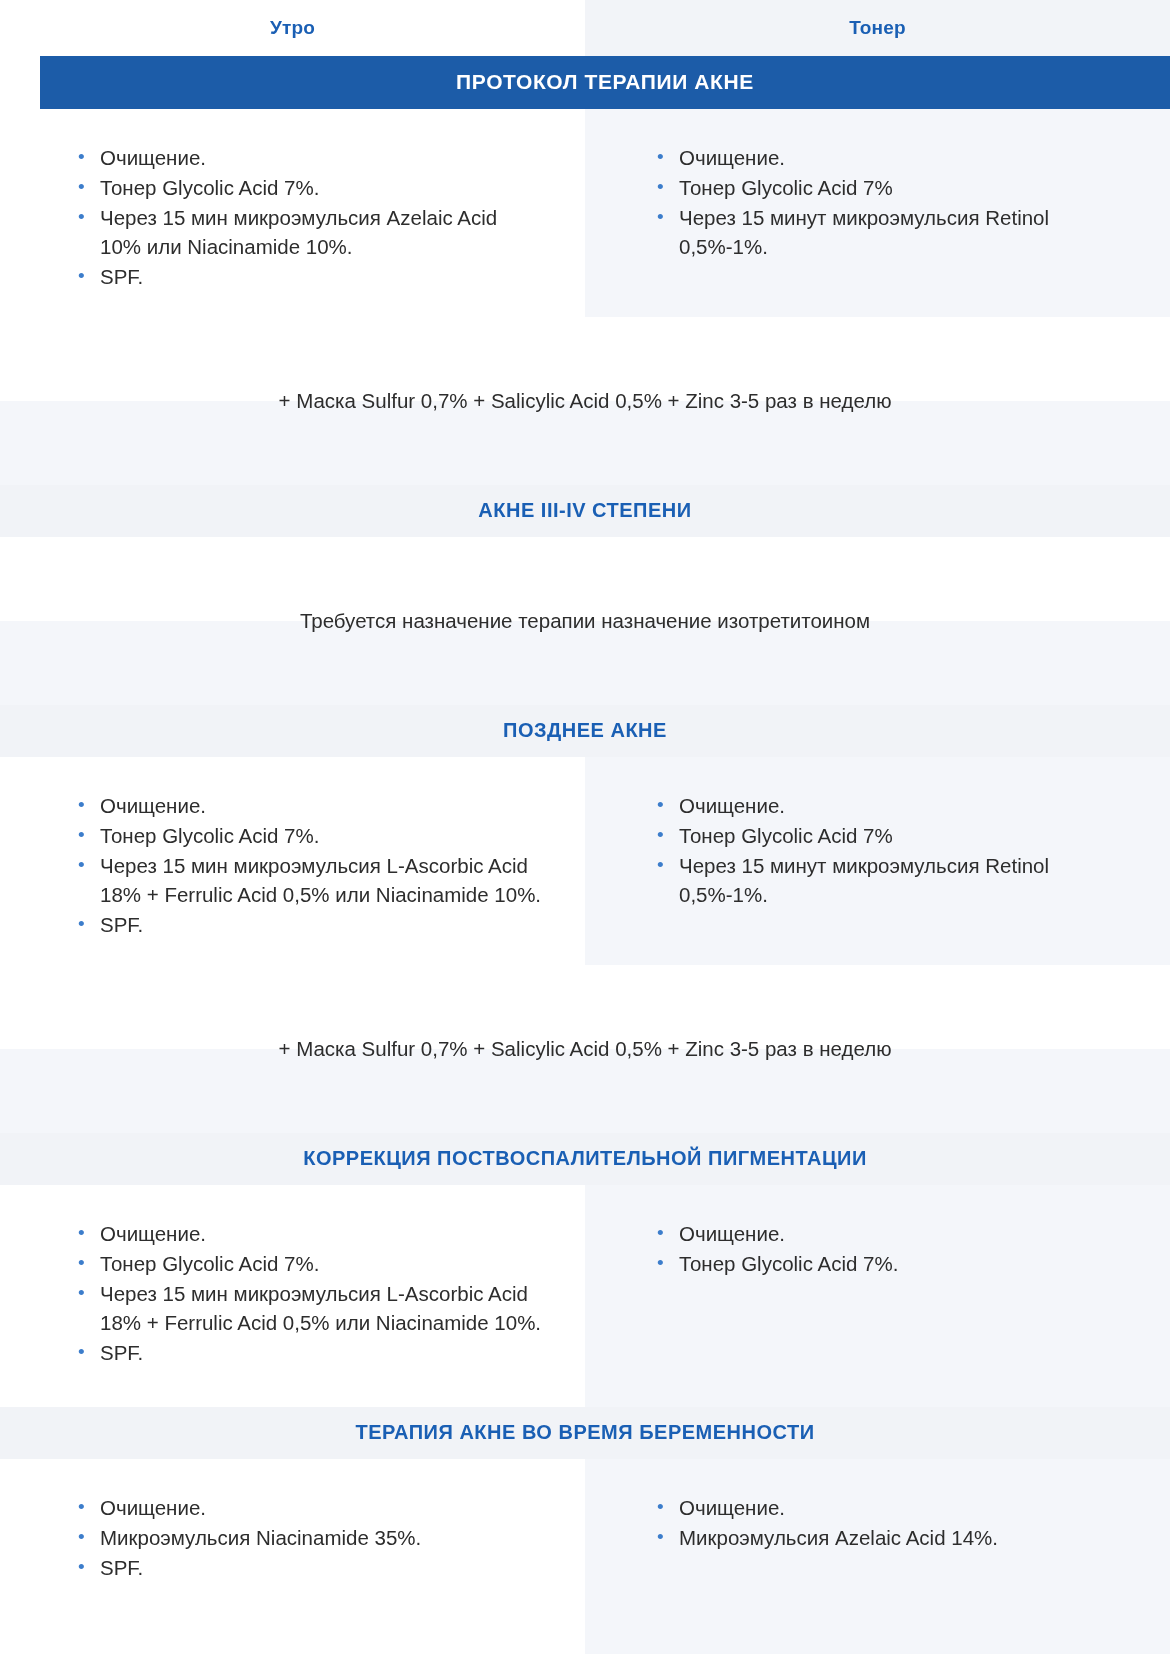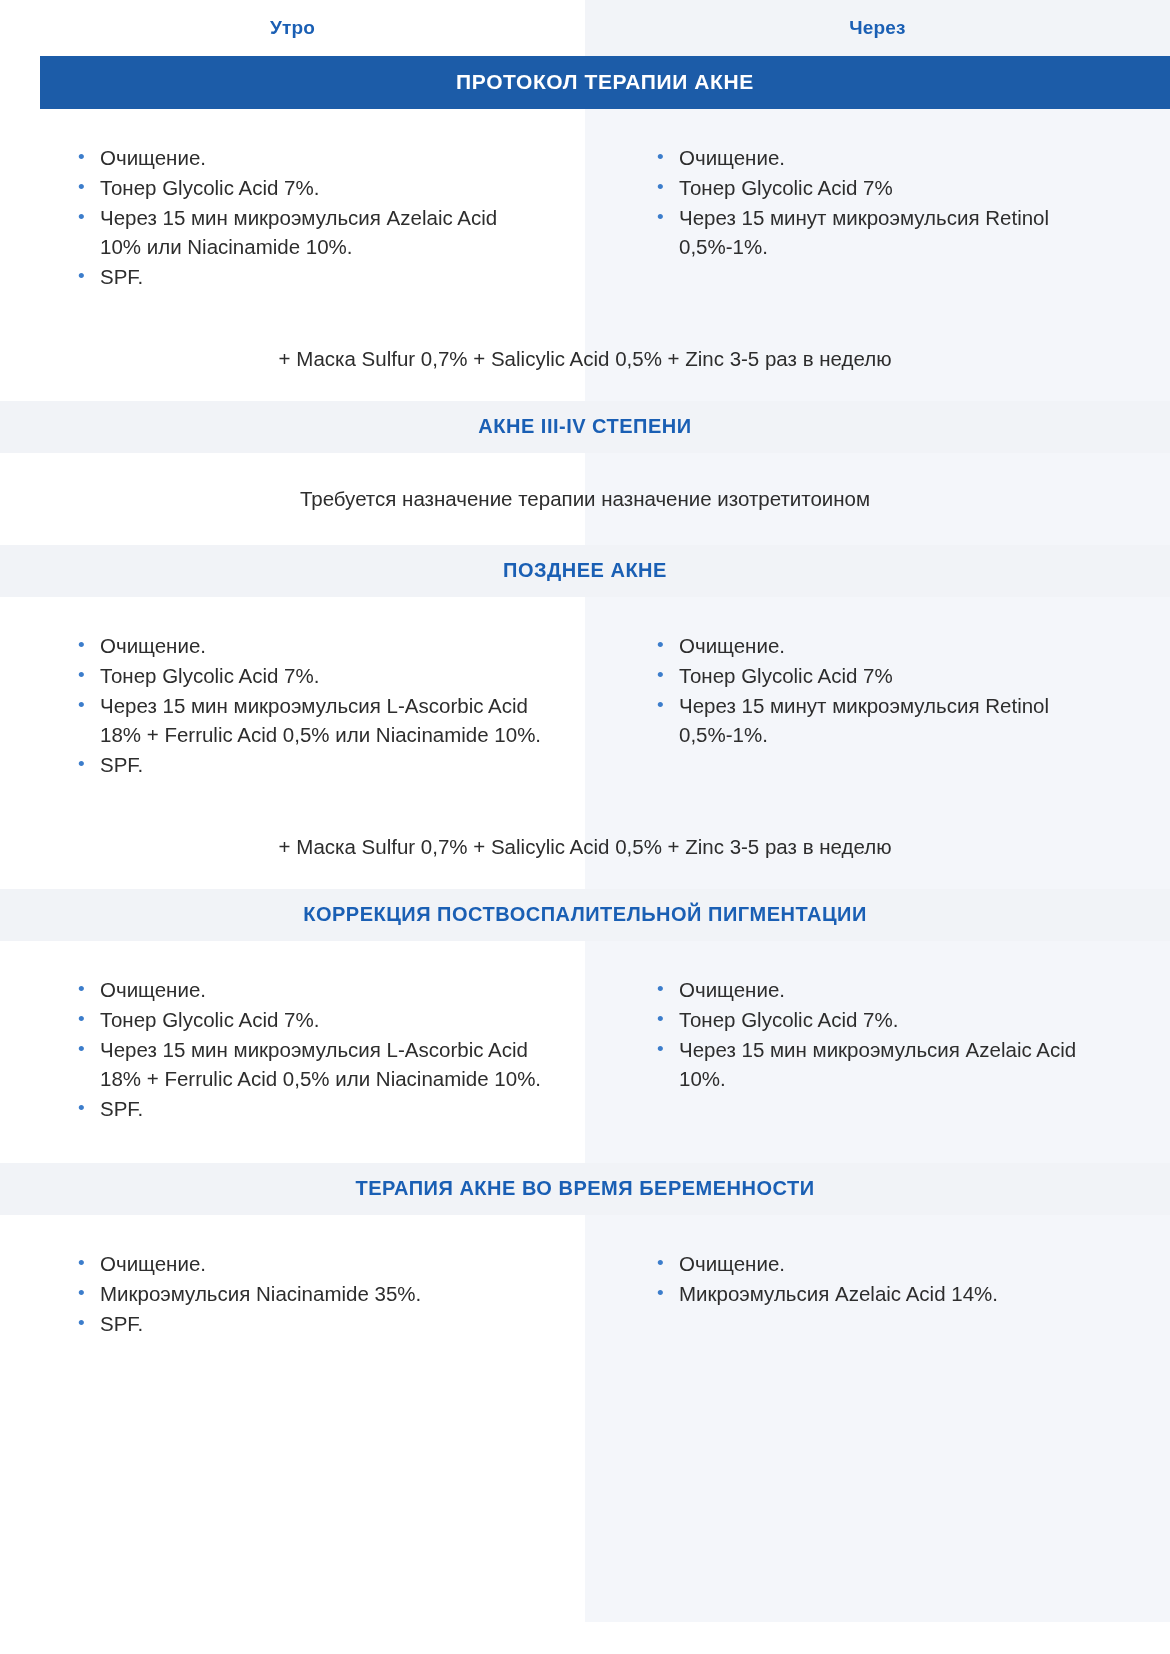--- a/index.html
+++ b/index.html
@@ -105,20 +105,21 @@
     left: 0;
     top: -1px;
     color: #3c7dcb;
     font-size: 19px;
   }
 
   
   .center-band {
     display: flex;
     position: relative;
+    flex-direction: column;
   }
   .center-band .half {
     flex: 0 0 50%;
     min-height: 84px;
   }
   .center-band .half.m { background: #ffffff; }
   .center-band .half.e { background: #f4f6fa; }
   .center-band .overlay {
     position: absolute;
     left: 0; right: 0; top: 0; bottom: 0;
@@ -137,21 +138,21 @@
   .spacer-split .half.m { background: #ffffff; }
   .spacer-split .half.e { background: #f4f6fa; }
 </style>
 </head>
 <body>
 
 <div class="page">
 
   <div class="col-head">
     <div class="cell morning">Утро</div>
-    <div class="cell evening">Через</div>
+    <div class="cell evening">Тонер</div>
   </div>
 
   <div class="main-title">ПРОТОКОЛ ТЕРАПИИ АКНЕ</div>
 
   <div class="two-col">
     <div class="col morning">
       <ul class="items">
         <li>Очищение.</li>
         <li>Тонер Glycolic Acid 7%.</li>
         <li>Через 15 мин микроэмульсия Azelaic Acid 10% или Niacinamide 10%.</li>
@@ -210,21 +211,20 @@
         <li>Очищение.</li>
         <li>Тонер Glycolic Acid 7%.</li>
         <li>Через 15 мин микроэмульсия L-Ascorbic Acid 18% + Ferrulic Acid 0,5% или Niacinamide 10%.</li>
         <li>SPF.</li>
       </ul>
     </div>
     <div class="col evening">
       <ul class="items">
         <li>Очищение.</li>
         <li>Тонер Glycolic Acid 7%.</li>
-        <li>Через 15 мин микроэмульсия Azelaic Acid 10%.</li>
       </ul>
     </div>
   </div>
   <div class="spacer-split" style="height:14px">
     <div class="half m"></div>
     <div class="half e"></div>
   </div>
 
   <div class="section-title">ТЕРАПИЯ АКНЕ ВО ВРЕМЯ БЕРЕМЕННОСТИ</div>
   <div class="two-col">

